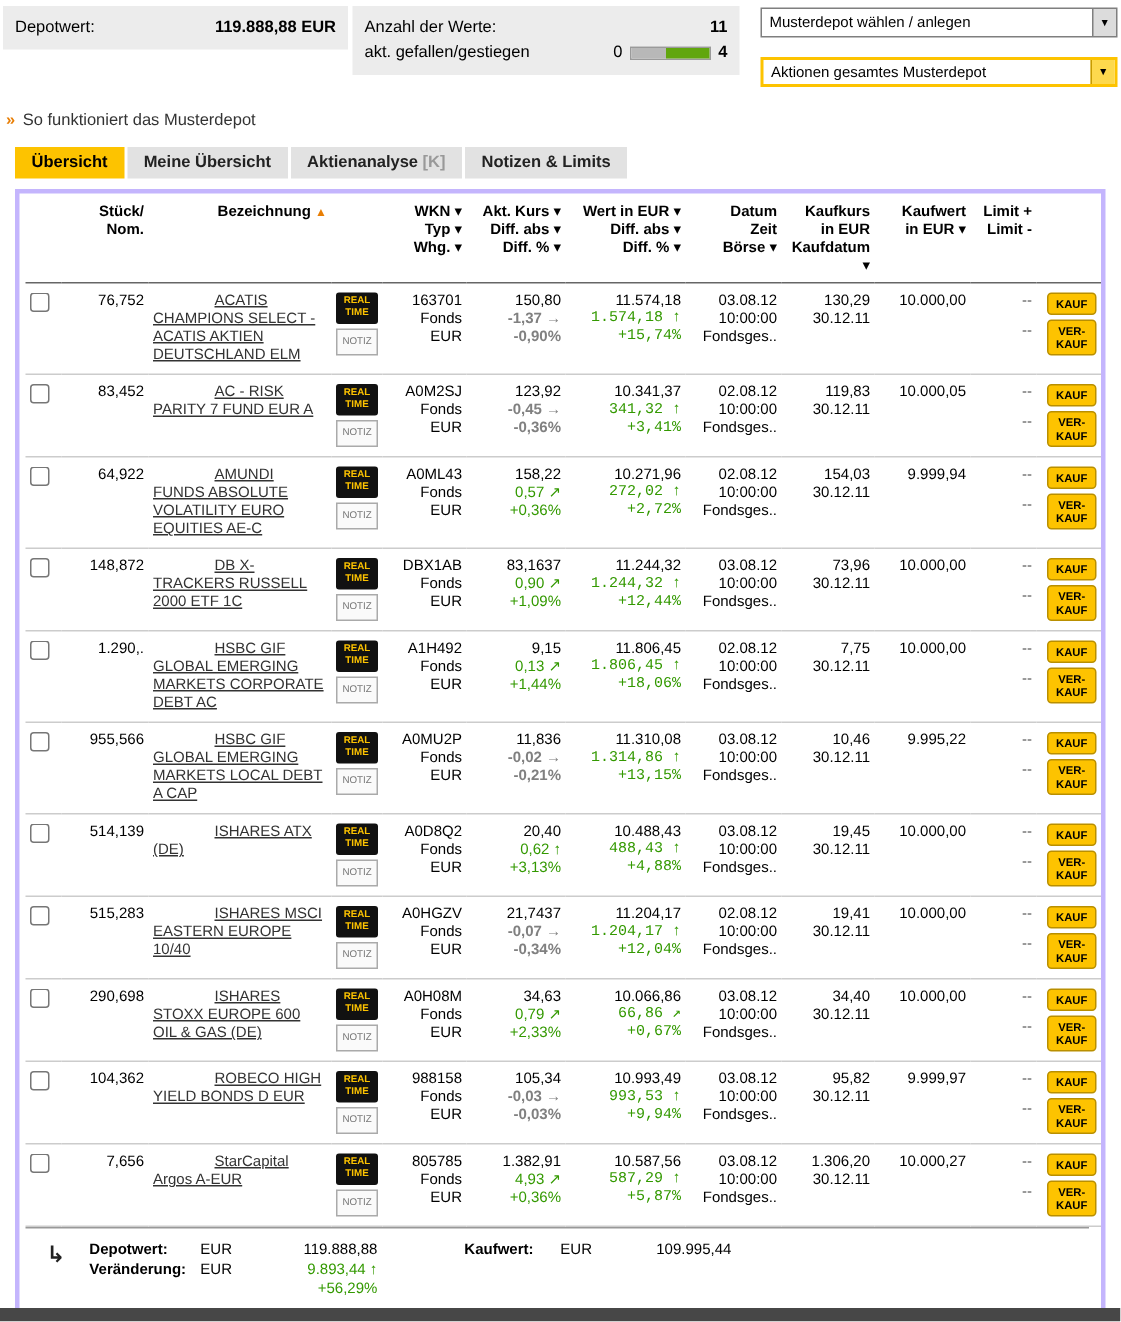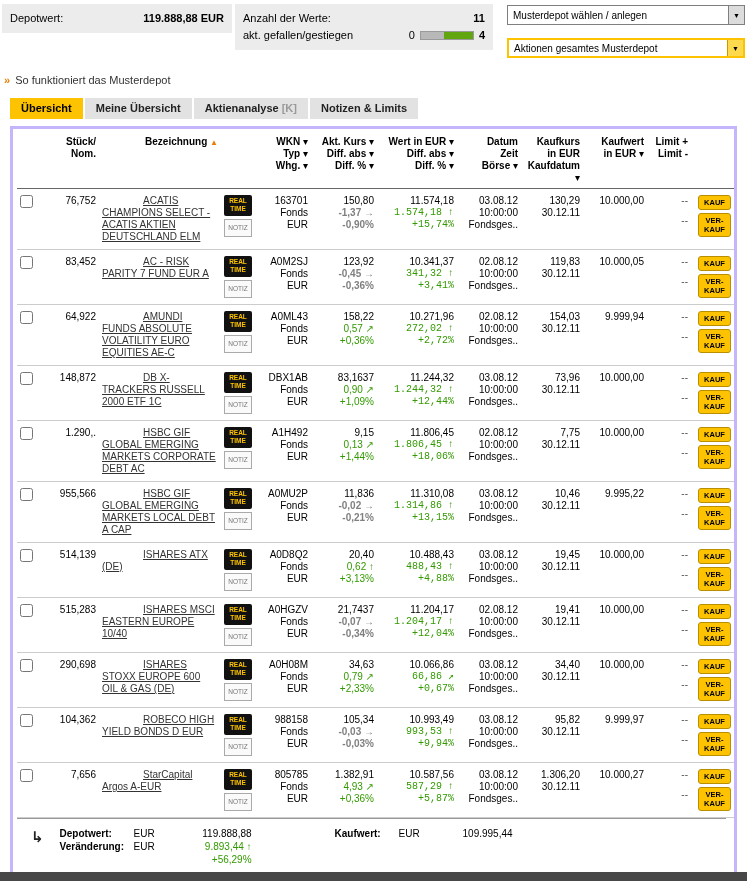--- a/index.html
+++ b/index.html
@@ -76,21 +76,21 @@
   .limit-val { color: #555; }
   .limit-val + .limit-val { margin-top: 8px; }
 
   
   .panel-footer { border-top: 1px solid #999; padding: 9px 4px 12px 14px; display: flex; align-items: flex-start; gap: 12px; font-size: 10px; }
   .return-icon { font-size: 15px; font-weight: bold; line-height: 18px; color: #222; }
   .footer-dd { width: 188px; height: 19px; }
   .fin-grid { display: grid; grid-template-columns: 74px 34px 84px; row-gap: 2px; margin-left: 4px; }
   .fin-grid .lbl { font-weight: bold; }
   .fin-grid .val { text-align: right; }
-  .fin-grid2 { display: grid; grid-template-columns: 64px 34px 80px; margin-left: 71px; }
+  .fin-grid2 { display: grid; grid-template-columns: 64px 34px 80px; margin-left: 46px; }
 
   .bottom-bar { position: absolute; left: 0; bottom: 0; width: 100%; height: 9px; background: #474747; }
 </style>
 </head>
 <body>
 
 <div class="topbar">
   <div class="sumbox sumbox1">
     <div class="sumrow">
       <span>Depotwert:</span>

